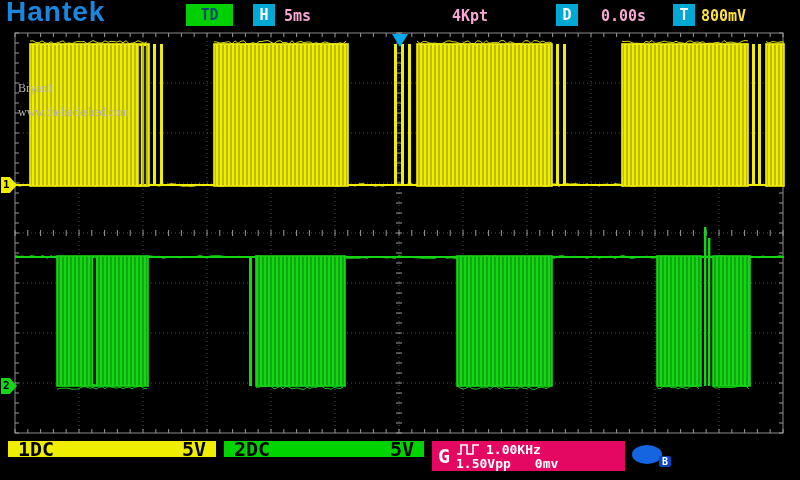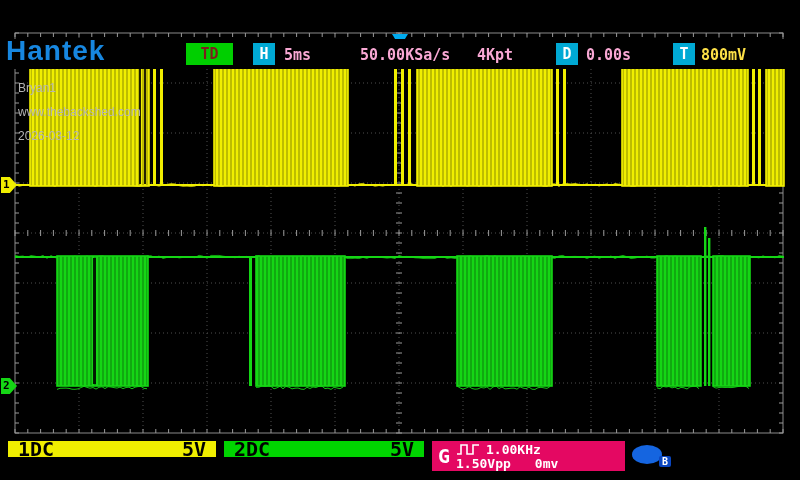--- a/index.html
+++ b/index.html
@@ -1,36 +1,36 @@
 <!DOCTYPE html>
 <html><head>
 <meta charset="utf-8">
 <style>
   html,body{margin:0;padding:0;background:#000;}
   .scope{position:relative;width:800px;height:480px;background:#000;overflow:hidden;
          font-family:"Liberation Sans",sans-serif;}
   #scope-svg{position:absolute;left:0;top:0;}
 
   
-  .topbar{position:absolute;left:0;top:0;width:800px;height:30px;background:#000;z-index:5;margin-top:39px;}
+  .topbar{position:absolute;left:0;top:0;width:800px;height:30px;background:#000;z-index:5;}
   .logo{position:absolute;left:6px;top:-4px;font-size:28px;font-weight:800;letter-spacing:1px;
         color:#1787e0;font-family:"Liberation Sans",sans-serif;}
-  .tdbox{position:absolute;left:186px;top:4px;width:47px;height:22px;background:#00cf00;color:#7f1d1d;
+  .tdbox{position:absolute;left:186px;top:4px;width:47px;height:22px;background:#00cf00;color:#0c4a6e;
          font-weight:bold;font-size:15px;display:flex;align-items:center;justify-content:center;
          font-family:"DejaVu Sans Mono",monospace;}
   .badge{position:absolute;top:4px;width:22px;height:22px;background:#00a9d4;color:#fff;
          font-weight:bold;font-size:15px;display:flex;align-items:center;justify-content:center;
          font-family:"DejaVu Sans Mono",monospace;}
   .val{position:absolute;top:7px;color:#f9a8d4;font-weight:bold;font-size:15px;
        font-family:"DejaVu Sans Mono",monospace;white-space:nowrap;}
   .val.trig{color:#fde047;}
 
   
   .overlay-text{position:absolute;left:18px;top:76px;color:#b4b4b4;font-size:12px;
-                line-height:24px;z-index:3;font-family:Liberation Sans, sans-serif;}
+                line-height:24px;z-index:3;font-family:Liberation Serif, serif;}
   .ch-marker{position:absolute;left:1px;width:14px;height:16px;color:#000;font-size:11px;
              font-weight:bold;line-height:16px;text-align:left;padding-left:2px;z-index:4;
              clip-path:polygon(0 0,55% 0,100% 50%,55% 100%,0 100%);
              font-family:"DejaVu Sans Mono",monospace;}
   .ch-marker.m1{top:177px;background:#f0ee00;}
   .ch-marker.m2{top:378px;background:#15d615;}
 
   
   .bottombar{position:absolute;left:0;top:438px;width:800px;height:42px;background:#000;z-index:5;}
   .chbox{position:absolute;top:3px;height:16px;display:flex;align-items:center;
@@ -442,32 +442,30 @@
       <rect x="704" y="227" width="2.4" height="159" fill="#15d615"></rect>
       <rect x="708" y="238" width="2.4" height="148" fill="#15d615"></rect>
       <polygon points="392,34 408,34 400,47" fill="#00aaee"></polygon>
     </svg>
 
   <div class="topbar">
     <span class="logo">Hantek</span>
     <span class="tdbox">TD</span>
     <span class="badge" style="left:253px">H</span>
     <span class="val" style="left:284px">5ms</span>
-    <span class="val" style="left:360px">50.00KSa/s</span>
-    <span class="val" style="left:477px">4Kpt</span>
+    <span class="val" style="left:452px">4Kpt</span>
     <span class="badge" style="left:556px">D</span>
-    <span class="val" style="left:586px">0.00s</span>
+    <span class="val" style="left:601px">0.00s</span>
     <span class="badge" style="left:673px">T</span>
     <span class="val trig" style="left:701px">800mV</span>
   </div>
 
   <div class="overlay-text">
     <div>Bryan1</div>
     <div>www.thebackshed.com</div>
-    <div>2026-03-12</div>
   </div>
 
   <div class="ch-marker m1">1</div>
   <div class="ch-marker m2">2</div>
 
   <div class="bottombar">
     <div class="chbox c1">
       <span>1DC</span>
       <span>5V</span>
     </div>

